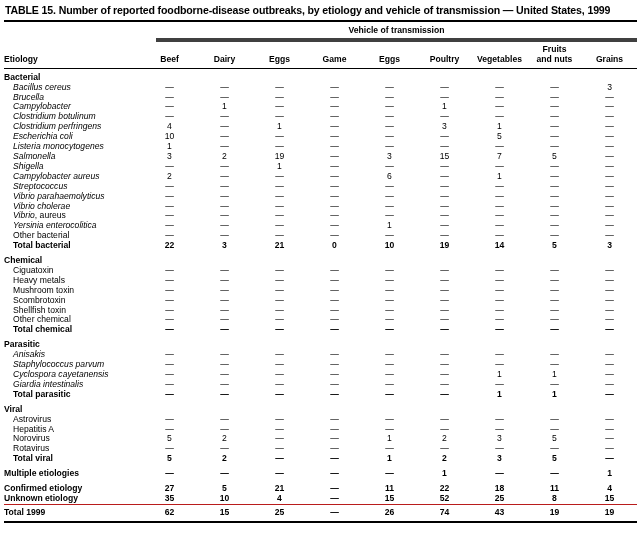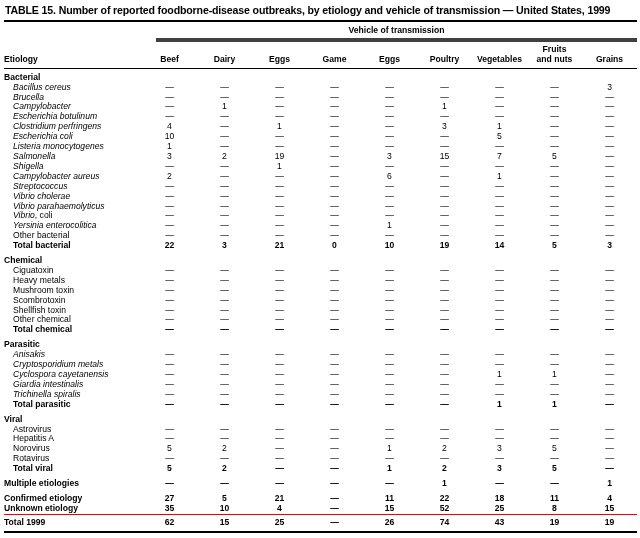--- a/index.html
+++ b/index.html
@@ -105,21 +105,21 @@
           <td class="val">1</td>
           <td class="val">—</td>
           <td class="val">—</td>
           <td class="val">—</td>
           <td class="val">1</td>
           <td class="val">—</td>
           <td class="val">—</td>
           <td class="val">—</td>
         </tr>
         <tr class="item">
-          <td class="label"><span class="it">Escherichia botulinum</span></td>
+          <td class="label"><span class="it">Clostridium botulinum</span></td>
           <td class="val">—</td>
           <td class="val">—</td>
           <td class="val">—</td>
           <td class="val">—</td>
           <td class="val">—</td>
           <td class="val">—</td>
           <td class="val">—</td>
           <td class="val">—</td>
           <td class="val">—</td>
         </tr>
@@ -201,45 +201,45 @@
           <td class="val">—</td>
           <td class="val">—</td>
           <td class="val">—</td>
           <td class="val">—</td>
           <td class="val">—</td>
           <td class="val">—</td>
           <td class="val">—</td>
           <td class="val">—</td>
         </tr>
         <tr class="item">
+          <td class="label"><span class="it">Vibrio parahaemolyticus</span></td>
+          <td class="val">—</td>
+          <td class="val">—</td>
+          <td class="val">—</td>
+          <td class="val">—</td>
+          <td class="val">—</td>
+          <td class="val">—</td>
+          <td class="val">—</td>
+          <td class="val">—</td>
+          <td class="val">—</td>
+        </tr>
+        <tr class="item">
           <td class="label"><span class="it">Vibrio cholerae</span></td>
           <td class="val">—</td>
           <td class="val">—</td>
           <td class="val">—</td>
           <td class="val">—</td>
           <td class="val">—</td>
           <td class="val">—</td>
           <td class="val">—</td>
           <td class="val">—</td>
           <td class="val">—</td>
         </tr>
         <tr class="item">
-          <td class="label"><span class="it">Vibrio parahaemolyticus</span></td>
-          <td class="val">—</td>
-          <td class="val">—</td>
-          <td class="val">—</td>
-          <td class="val">—</td>
-          <td class="val">—</td>
-          <td class="val">—</td>
-          <td class="val">—</td>
-          <td class="val">—</td>
-          <td class="val">—</td>
-        </tr>
-        <tr class="item">
-          <td class="label"><span class="it">Vibrio</span><span>, coli</span></td>
+          <td class="label"><span class="it">Vibrio</span><span>, aureus</span></td>
           <td class="val">—</td>
           <td class="val">—</td>
           <td class="val">—</td>
           <td class="val">—</td>
           <td class="val">—</td>
           <td class="val">—</td>
           <td class="val">—</td>
           <td class="val">—</td>
           <td class="val">—</td>
         </tr>
@@ -375,21 +375,21 @@
           <td class="val">—</td>
           <td class="val">—</td>
           <td class="val">—</td>
           <td class="val">—</td>
           <td class="val">—</td>
           <td class="val">—</td>
           <td class="val">—</td>
           <td class="val">—</td>
         </tr>
         <tr class="item">
-          <td class="label"><span class="it">Cryptosporidium metals</span></td>
+          <td class="label"><span class="it">Staphylococcus parvum</span></td>
           <td class="val">—</td>
           <td class="val">—</td>
           <td class="val">—</td>
           <td class="val">—</td>
           <td class="val">—</td>
           <td class="val">—</td>
           <td class="val">—</td>
           <td class="val">—</td>
           <td class="val">—</td>
         </tr>
@@ -400,32 +400,20 @@
           <td class="val">—</td>
           <td class="val">—</td>
           <td class="val">—</td>
           <td class="val">—</td>
           <td class="val">1</td>
           <td class="val">1</td>
           <td class="val">—</td>
         </tr>
         <tr class="item">
           <td class="label"><span class="it">Giardia intestinalis</span></td>
-          <td class="val">—</td>
-          <td class="val">—</td>
-          <td class="val">—</td>
-          <td class="val">—</td>
-          <td class="val">—</td>
-          <td class="val">—</td>
-          <td class="val">—</td>
-          <td class="val">—</td>
-          <td class="val">—</td>
-        </tr>
-        <tr class="item">
-          <td class="label"><span class="it">Trichinella spiralis</span></td>
           <td class="val">—</td>
           <td class="val">—</td>
           <td class="val">—</td>
           <td class="val">—</td>
           <td class="val">—</td>
           <td class="val">—</td>
           <td class="val">—</td>
           <td class="val">—</td>
           <td class="val">—</td>
         </tr>

